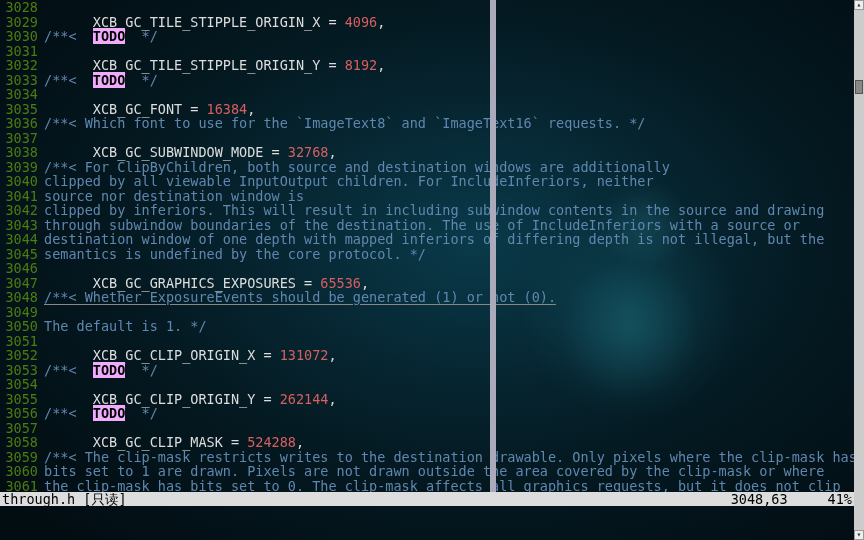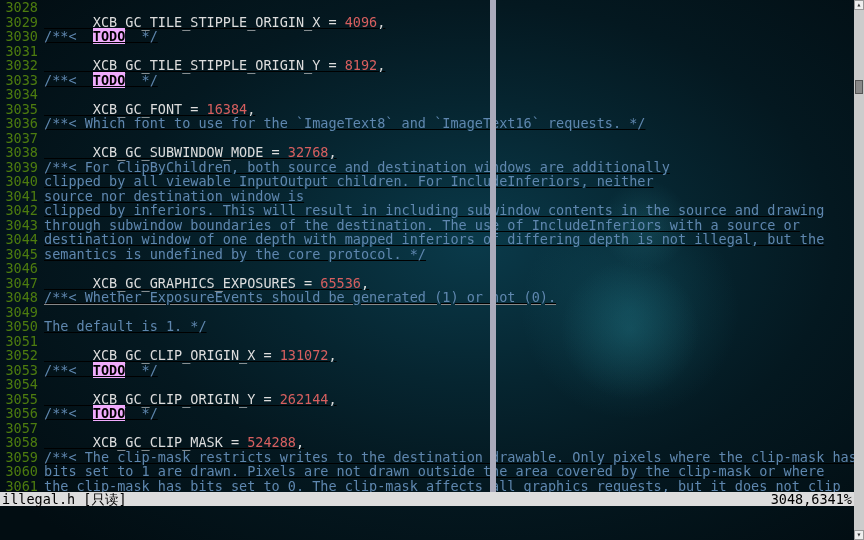--- a/index.html
+++ b/index.html
@@ -24,38 +24,38 @@
     white-space: pre;
   }
   .gutter {
     position:absolute; top:0; left:0; width:40px; bottom:42px;
     text-align:right;
     color:#4d7c0f;
     padding-right:2px;
   }
   .gutter div { height:14.5px; }
   .code {
-    position:absolute; top:0; left:44px; right:0; bottom:42px;text-decoration:underline;
+    position:absolute; top:0; left:44px; right:0; bottom:42px;
   }
   .code .ln { height:14.5px; color:#ddd; }
   .kw { color:#ddd; }
   .num { color:#d75f5f; }
   .cmt { color:#5f87af; }
   .todo { background:#f0abfc; color:#000; font-weight:bold; }
   .code .cursor-line { text-decoration: underline; text-decoration-color:#888; text-underline-offset:2px; }
   .split {
     position:absolute; left:490px; top:0; bottom:42px; width:6px;
     background:#aab;
   }
   .status {
     position:absolute; left:0; right:10px; bottom:34px; height:14.5px;
     background:#ddd; color:#000;
     display:flex; justify-content:space-between; padding:0 2px;
   }
-  .status .right { display:flex; }
+  .status .right { display:flex; gap:40px; }
   .scrollbar {
     position:absolute; right:0; top:0; bottom:0; width:10px;
     background:#ccc;
   }
   .scroll-btn { height:10px; background:#eee; border:1px solid #999; text-align:center; font-size:8px; color:#333; line-height:8px;}
   .scroll-thumb { position:absolute; left:1px; right:1px; top:80px; height:14px; background:#888; border:1px solid #555;}
   .scroll-btn.bot { position:absolute; bottom:0; left:0; right:0;}
 </style>
 </head>
 <body>
@@ -64,21 +64,21 @@
 <div class="glow g2"></div>
 <div class="glow g3"></div>
 
 <div class="editor">
   <div class="gutter" id="gutter"><div>3028</div><div>3029</div><div>3030</div><div>3031</div><div>3032</div><div>3033</div><div>3034</div><div>3035</div><div>3036</div><div>3037</div><div>3038</div><div>3039</div><div>3040</div><div>3041</div><div>3042</div><div>3043</div><div>3044</div><div>3045</div><div>3046</div><div>3047</div><div>3048</div><div>3049</div><div>3050</div><div>3051</div><div>3052</div><div>3053</div><div>3054</div><div>3055</div><div>3056</div><div>3057</div><div>3058</div><div>3059</div><div>3060</div><div>3061</div></div>
   <div class="code" id="code"><div class="ln"><span></span></div><div class="ln"><span class="kw">      XCB_GC_TILE_STIPPLE_ORIGIN_X = </span><span class="num">4096</span><span class="kw">,</span></div><div class="ln"><span class="cmt">/**&lt;  </span><span class="todo">TODO</span><span class="cmt">  */</span></div><div class="ln"><span></span></div><div class="ln"><span class="kw">      XCB_GC_TILE_STIPPLE_ORIGIN_Y = </span><span class="num">8192</span><span class="kw">,</span></div><div class="ln"><span class="cmt">/**&lt;  </span><span class="todo">TODO</span><span class="cmt">  */</span></div><div class="ln"><span></span></div><div class="ln"><span class="kw">      XCB_GC_FONT = </span><span class="num">16384</span><span class="kw">,</span></div><div class="ln"><span class="cmt">/**&lt; Which font to use for the `ImageText8` and `ImageText16` requests. */</span></div><div class="ln"><span></span></div><div class="ln"><span class="kw">      XCB_GC_SUBWINDOW_MODE = </span><span class="num">32768</span><span class="kw">,</span></div><div class="ln"><span class="cmt">/**&lt; For ClipByChildren, both source and destination windows are additionally</span></div><div class="ln"><span class="cmt">clipped by all viewable InputOutput children. For IncludeInferiors, neither</span></div><div class="ln"><span class="cmt">source nor destination window is</span></div><div class="ln"><span class="cmt">clipped by inferiors. This will result in including subwindow contents in the source and drawing</span></div><div class="ln"><span class="cmt">through subwindow boundaries of the destination. The use of IncludeInferiors with a source or</span></div><div class="ln"><span class="cmt">destination window of one depth with mapped inferiors of differing depth is not illegal, but the</span></div><div class="ln"><span class="cmt">semantics is undefined by the core protocol. */</span></div><div class="ln"><span></span></div><div class="ln"><span class="kw">      XCB_GC_GRAPHICS_EXPOSURES = </span><span class="num">65536</span><span class="kw">,</span></div><div class="ln cursor-line"><span class="cmt">/**&lt; Whether ExposureEvents should be generated (1) or not (0).</span></div><div class="ln"><span></span></div><div class="ln"><span class="cmt">The default is 1. */</span></div><div class="ln"><span></span></div><div class="ln"><span class="kw">      XCB_GC_CLIP_ORIGIN_X = </span><span class="num">131072</span><span class="kw">,</span></div><div class="ln"><span class="cmt">/**&lt;  </span><span class="todo">TODO</span><span class="cmt">  */</span></div><div class="ln"><span></span></div><div class="ln"><span class="kw">      XCB_GC_CLIP_ORIGIN_Y = </span><span class="num">262144</span><span class="kw">,</span></div><div class="ln"><span class="cmt">/**&lt;  </span><span class="todo">TODO</span><span class="cmt">  */</span></div><div class="ln"><span></span></div><div class="ln"><span class="kw">      XCB_GC_CLIP_MASK = </span><span class="num">524288</span><span class="kw">,</span></div><div class="ln"><span class="cmt">/**&lt; The clip-mask restricts writes to the destination drawable. Only pixels where the clip-mask has</span></div><div class="ln"><span class="cmt">bits set to 1 are drawn. Pixels are not drawn outside the area covered by the clip-mask or where</span></div><div class="ln"><span class="cmt">the clip-mask has bits set to 0. The clip-mask affects all graphics requests, but it does not clip</span></div></div>
   <div class="split"></div>
 </div>
 
 <div class="status">
-  <span><span>illegal.h</span><span> [只读] </span></span>
+  <span><span>through.h</span><span> [只读] </span></span>
   <span class="right">
     <span>3048,63</span>
     <span>41%</span>
   </span>
 </div>
 
 <div class="scrollbar">
   <div class="scroll-btn">▴</div>
   <div class="scroll-thumb"></div>
   <div class="scroll-btn bot">▾</div>

